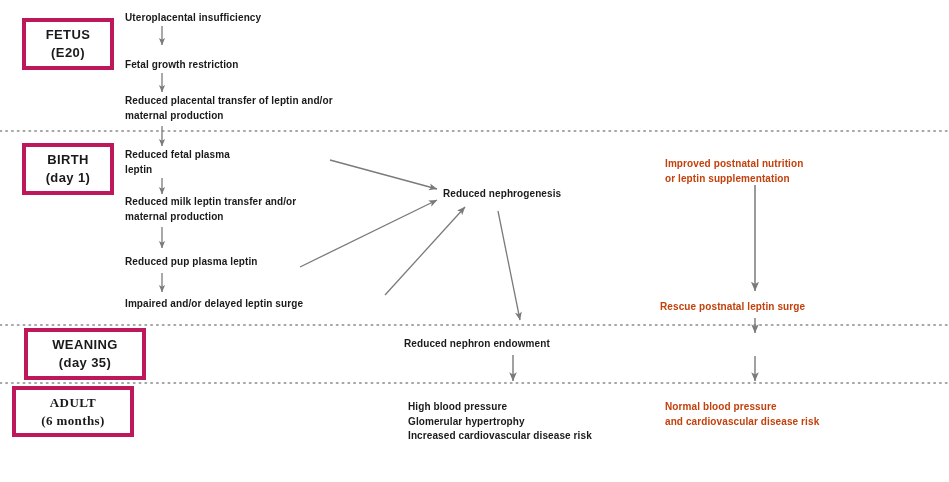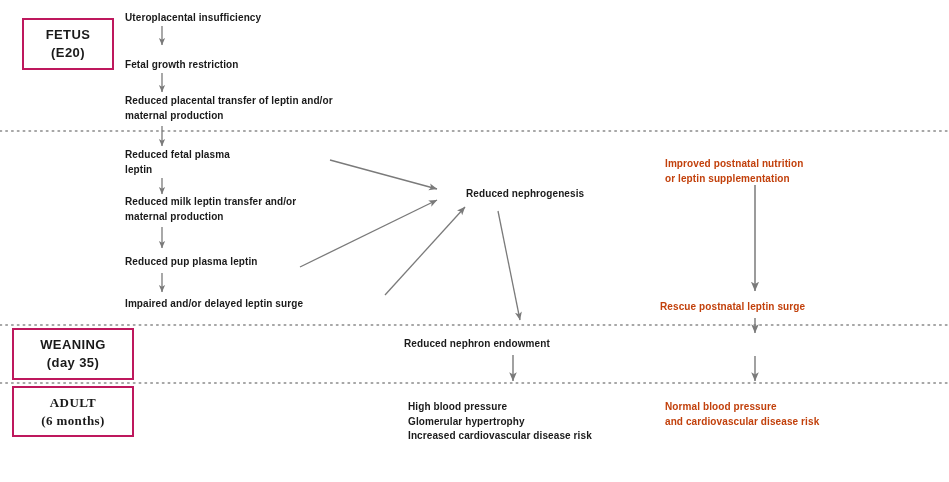--- a/index.html
+++ b/index.html
@@ -20,21 +20,21 @@
     position: absolute;
     left: 0;
     top: 0;
     width: 949px;
     height: 482px;
     pointer-events: none;
   }
   .stage-box {
     position: absolute;
     box-sizing: border-box;
-    border: 2px solid #be185d;
+    border: 4px solid #be185d;
     background: #ffffff;
     text-align: center;
     font-size: 13px;
     font-weight: bold;
     color: #1a1a1a;
     letter-spacing: 0.4px;
     display: flex;
     flex-direction: column;
     align-items: center;
     justify-content: center;
@@ -98,22 +98,26 @@
     <line x1="755" y1="185" x2="755" y2="291" stroke="#7a7a7a" stroke-width="1.5" fill="none" marker-end="url(#arrowThin)"></line>
     <line x1="755" y1="318" x2="755" y2="333" stroke="#7a7a7a" stroke-width="1.4" fill="none" marker-end="url(#arrowThin)"></line>
     <line x1="755" y1="356" x2="755" y2="381" stroke="#7a7a7a" stroke-width="1.4" fill="none" marker-end="url(#arrowThin)"></line>
   </svg>
 
   <div class="stage-box" style="left:22px; top:18px; width:92px; height:52px;">
     <span class="stage-name">FETUS</span>
     <span class="stage-age">(E20)</span>
   </div>
 
+  <div class="stage-box" style="left:22px; top:143px; width:92px; height:52px;">
+    <span class="stage-name">BIRTH</span>
+    <span class="stage-age">(day 1)</span>
+  </div>
 
-  <div class="stage-box" style="left:12px; top:328px; width:122px; height:52px;">
+  <div class="stage-box" style="left:24px; top:328px; width:122px; height:52px;">
     <span class="stage-name">WEANING</span>
     <span class="stage-age">(day 35)</span>
   </div>
 
   <div class="stage-box" style="left:12px; top:386px; width:122px; height:51px;font-family:Liberation Serif, serif;">
     <span class="stage-name">ADULT</span>
     <span class="stage-age">(6 months)</span>
   </div>
 
   <div class="node nowrap" style="left:125px; top:11px;">Uteroplacental insufficiency</div>
@@ -126,21 +130,21 @@
   <div class="node" style="left:125px; top:148px;">Reduced fetal plasma
 leptin</div>
 
   <div class="node" style="left:125px; top:195px;">Reduced milk leptin transfer and/or
 maternal production</div>
 
   <div class="node nowrap" style="left:125px; top:255px;">Reduced pup plasma leptin</div>
 
   <div class="node nowrap" style="left:125px; top:297px;">Impaired and/or delayed leptin surge</div>
 
-  <div class="node nowrap" style="left:443px; top:187px;margin-left:23px;">Reduced nephrogenesis</div>
+  <div class="node nowrap" style="left:443px; top:187px;">Reduced nephrogenesis</div>
 
   <div class="node nowrap" style="left:404px; top:337px;">Reduced nephron endowment</div>
 
   <div class="node" style="left:408px; top:400px;">High blood pressure
 Glomerular hypertrophy
 Increased cardiovascular disease risk</div>
 
   <div class="node blue" style="left:665px; top:157px;">Improved postnatal nutrition
 or leptin supplementation</div>
 

